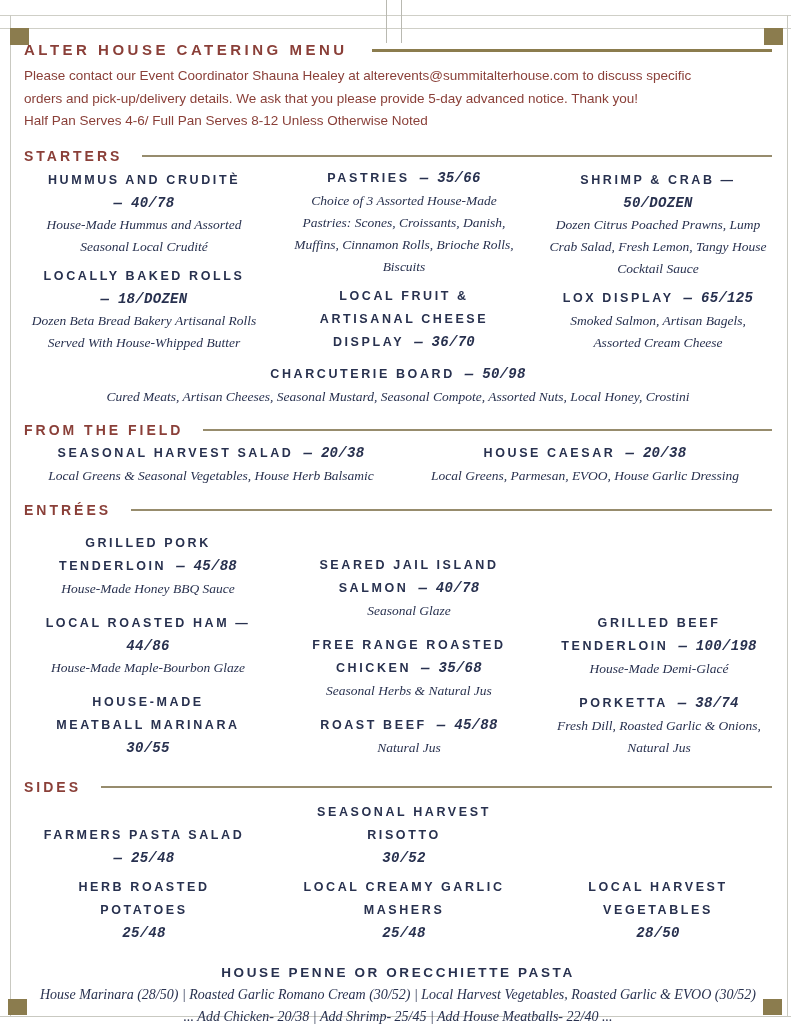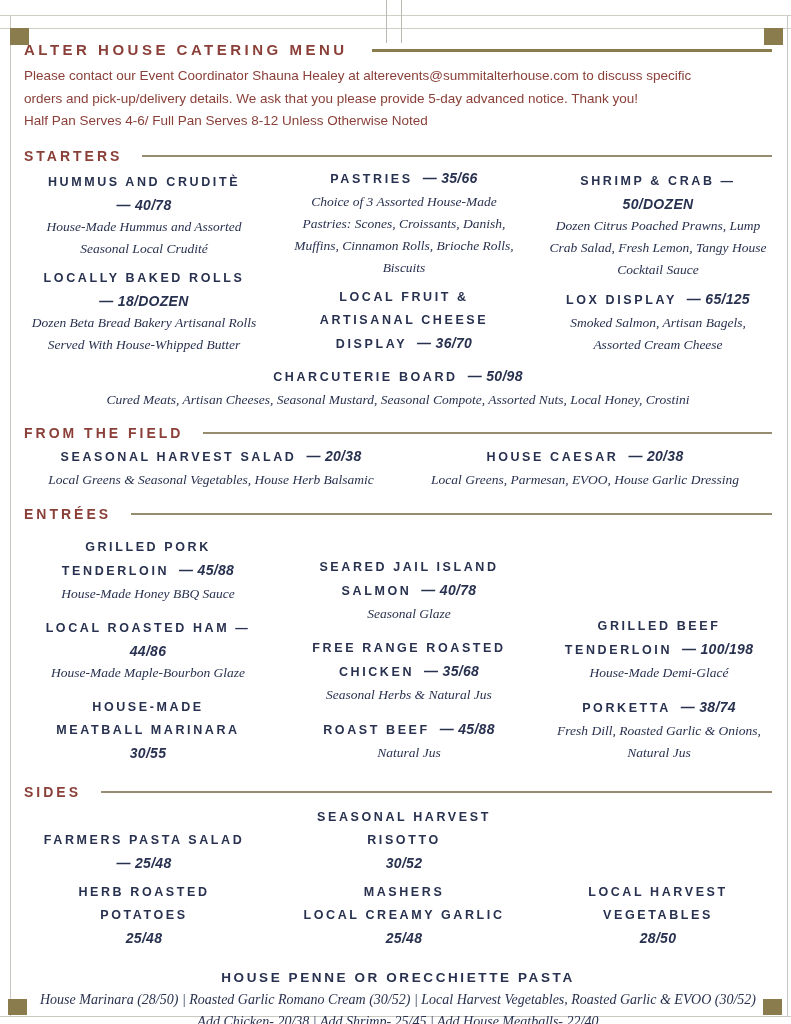--- a/index.html
+++ b/index.html
@@ -43,21 +43,21 @@
   .s-col1{width:240px;}
   .s-col2{width:268px;margin-left:6px;}
   .s-col3{flex:1;margin-left:6px;}
   .f-col{width:50%;}
   .e-col1{width:248px;}
   .e-col2{width:262px;margin-left:6px;}
   .e-col3{flex:1;margin-left:6px;}
 
   .item{margin-bottom:7px;}
   .nm{font-weight:bold;font-size:12.5px;letter-spacing:2.6px;color:var(--navy);line-height:23px;}
-  .pr{font-family:Liberation Sans, sans-serif;font-style:italic;font-weight:bold;
+  .pr{font-family:Liberation Mono, monospace;font-style:italic;font-weight:bold;
       font-size:14px;letter-spacing:0.3px;color:var(--navy);}
   .nm .pr{margin-left:10px;letter-spacing:0.3px;}
   div.pr{line-height:22px;}
   .ds{font-family:"Liberation Serif", serif;font-style:italic;font-weight:normal;
       font-size:13.5px;color:var(--navy);line-height:22px;}
 
   .sec-starters{margin-top:15px;}
   .starters-cols{margin-top:3px;}
   .feature{text-align:center;margin-top:2px;}
   .sec-field{margin-top:14px;}
@@ -242,22 +242,22 @@
           <div class="pr">25/48</div>
         </div>
       </div>
       <div class="col s-col2">
         <div class="item">
           <div class="nm">SEASONAL HARVEST</div>
           <div class="nm">RISOTTO</div>
           <div class="pr">30/52</div>
         </div>
         <div class="item">
+          <div class="nm">LOCAL CREAMY GARLIC</div>
           <div class="nm">MASHERS</div>
-          <div class="nm">LOCAL CREAMY GARLIC</div>
           <div class="pr">25/48</div>
         </div>
       </div>
       <div class="col s-col3">
         <div class="item">
           <div class="nm">LOCAL HARVEST</div>
           <div class="nm">VEGETABLES</div>
           <div class="pr">28/50</div>
         </div>
       </div>

